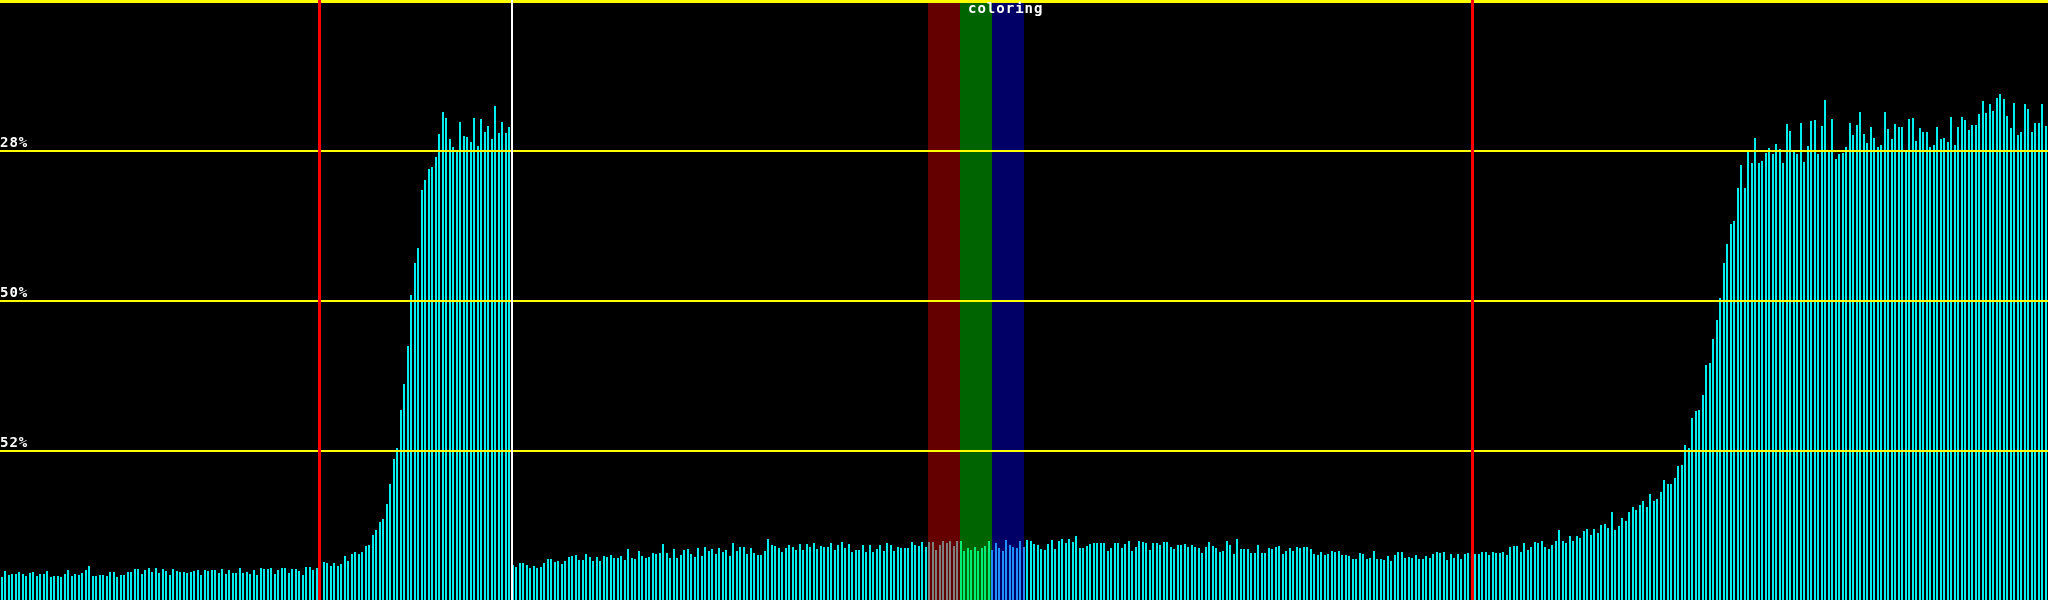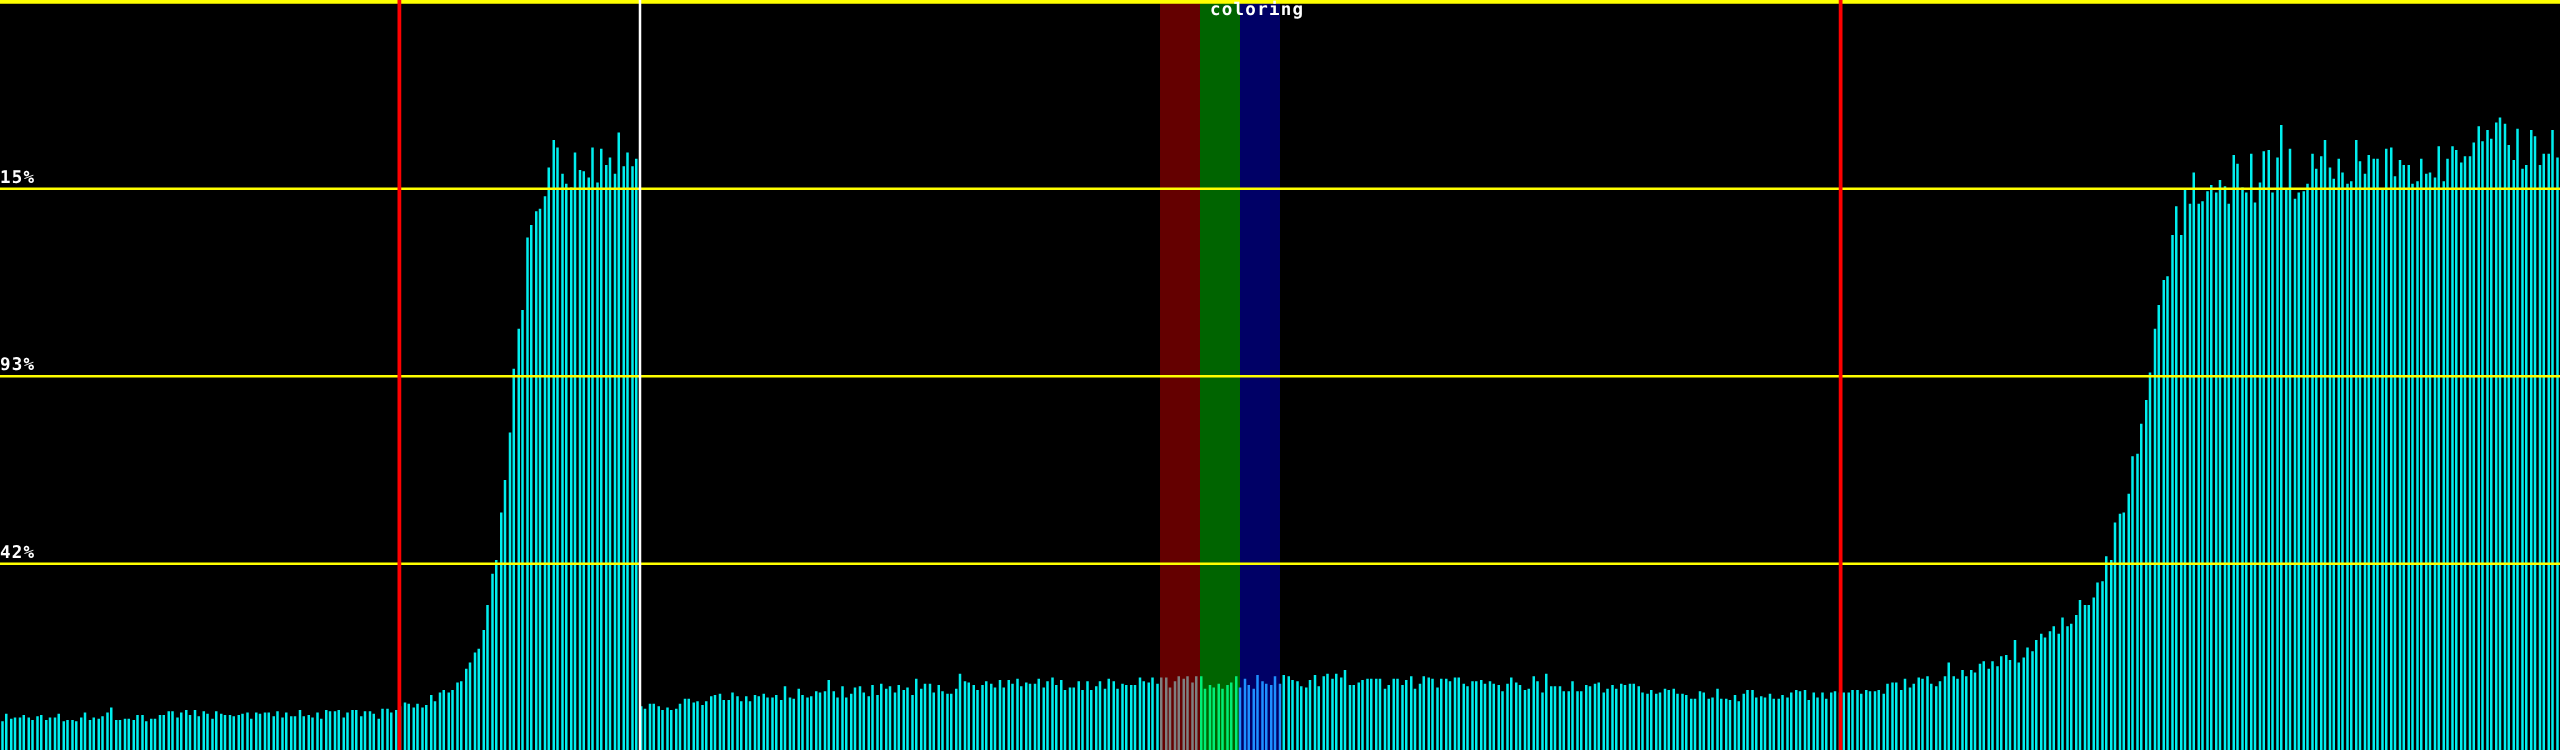--- a/index.html
+++ b/index.html
@@ -626,17 +626,17 @@
       <div class="gridline" style="top: 0px; height: 3px; background: rgb(255, 255, 0);"></div>
       <div class="gridline" style="top: 150px; height: 2px; background: rgb(255, 255, 0);"></div>
       <div class="gridline" style="top: 300px; height: 2px; background: rgb(255, 255, 0);"></div>
       <div class="gridline" style="top: 450px; height: 2px; background: rgb(255, 255, 0);"></div>
     </div>
   <div class="layer" id="markers">
       <div class="vmarker" style="left: 318px; width: 3px; background: rgb(255, 0, 0);"></div>
       <div class="vmarker" style="left: 511px; width: 2px; background: rgb(255, 255, 255);"></div>
       <div class="vmarker" style="left: 1471px; width: 3px; background: rgb(255, 0, 0);"></div>
     </div>
-  <span class="tick-label" id="tick0" style="top: 135px;">15%</span>
-  <span class="tick-label" id="tick1" style="top: 285px;">93%</span>
-  <span class="tick-label" id="tick2" style="top: 435px;">42%</span>
+  <span class="tick-label" id="tick0" style="top: 135px;">28%</span>
+  <span class="tick-label" id="tick1" style="top: 285px;">50%</span>
+  <span class="tick-label" id="tick2" style="top: 435px;">52%</span>
   <span class="overlay-label" id="colorlabel" style="left: 968px; top: 1px;">coloring</span>
 </div>
 
 </body></html>

